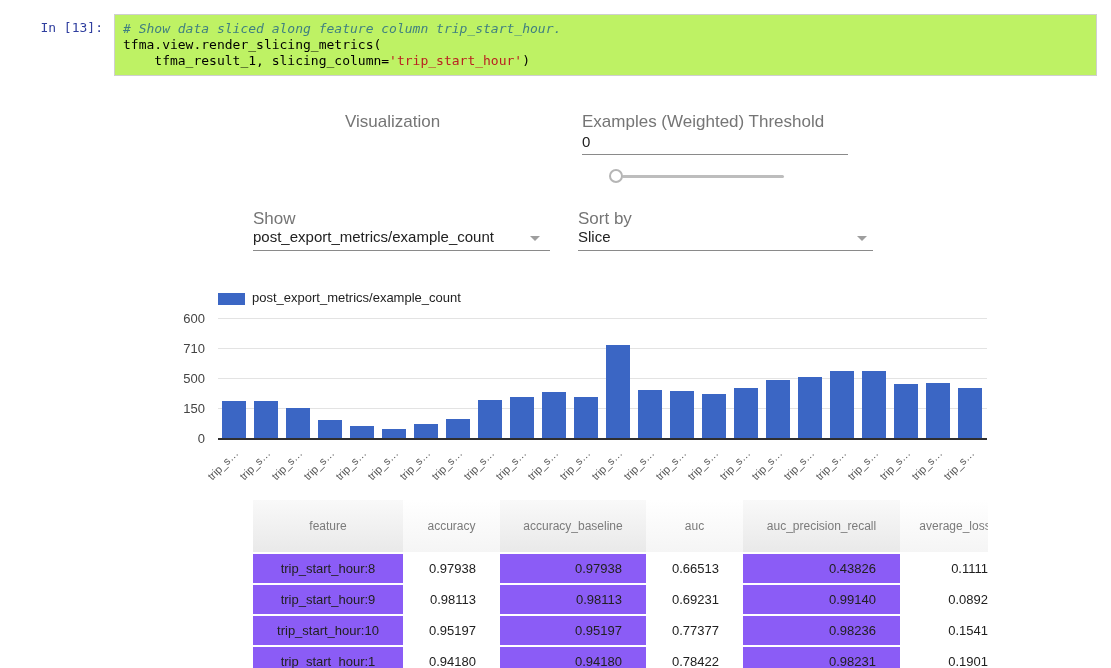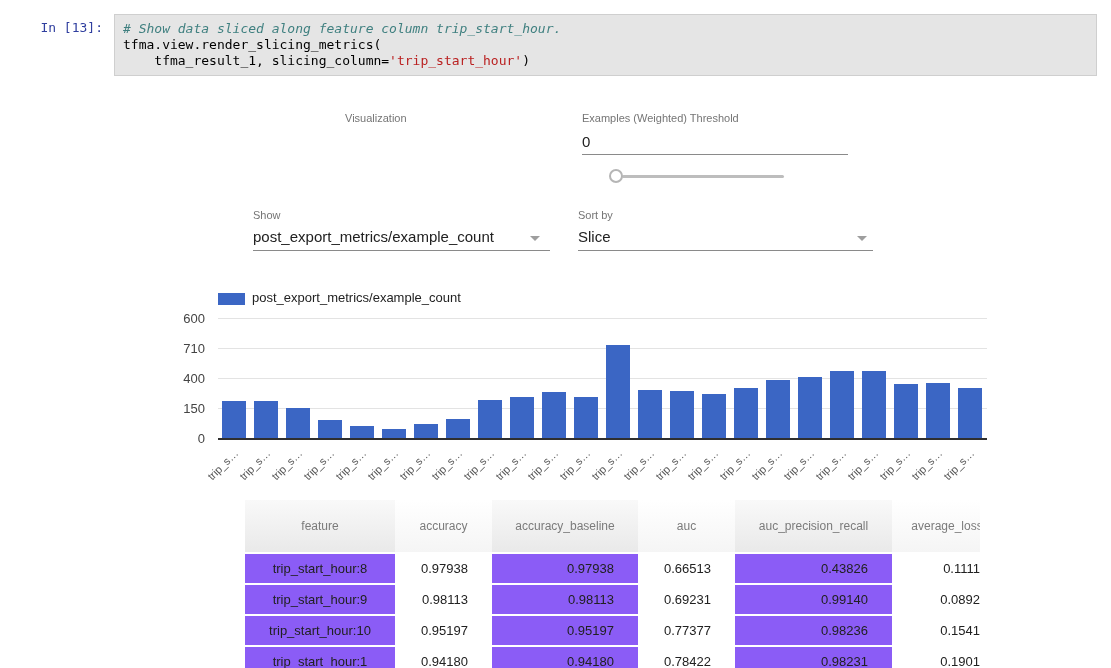--- a/index.html
+++ b/index.html
@@ -3,28 +3,28 @@
 <meta charset="utf-8">
 <style>
   html,body{margin:0;padding:0;background:#fff;}
   .page{position:relative;width:1111px;height:668px;background:#fff;overflow:hidden;
         font-family:"Liberation Sans",sans-serif;}
 
   
   .prompt{position:absolute;left:0;top:20px;width:103px;text-align:right;
           font-family:"DejaVu Sans Mono",monospace;font-size:13px;color:#303f9f;}
   .code-box{position:absolute;left:114px;top:14px;width:965px;height:48px;
-            background:#e5e5e5;border:1px solid #cfcfcf;padding:6px 8px;
+            background:#bef264;border:1px solid #cfcfcf;padding:6px 8px;
             font-family:"DejaVu Sans Mono",monospace;font-size:13px;line-height:16px;color:#000;}
   .code-line{white-space:pre;}
   .comment{color:#408080;font-style:italic;}
   .str{color:#ba2121;}
 
   
-  .w-label{position:absolute;font-size:11px;color:#757575;white-space:nowrap;text-align:center;}
+  .w-label{position:absolute;font-size:17px;color:#757575;white-space:nowrap;text-align:center;}
   .w-select{position:absolute;height:23px;border-bottom:1px solid #8a8a8a;cursor:pointer;}
   .w-select .val{position:absolute;left:0;top:1px;font-size:15px;color:#212121;white-space:nowrap;}
   .caret{position:absolute;top:9px;width:0;height:0;
          border-left:5px solid transparent;border-right:5px solid transparent;
          border-top:5px solid #9e9e9e;}
   .thr-input{position:absolute;border:0;border-bottom:1px solid #8a8a8a;background:transparent;
              font-family:"Liberation Sans",sans-serif;font-size:15px;color:#212121;
              padding:0 0 3px 0;height:20px;outline:none;}
   .slider{position:absolute;left:609px;top:169px;width:176px;height:16px;}
   .slider .track{position:absolute;left:13px;top:6px;width:162px;height:3px;background:#bdbdbd;border-radius:2px;}
@@ -39,21 +39,21 @@
   .gridline{position:absolute;left:0;right:0;height:1px;background:#e3e3e3;}
   .bar{position:absolute;bottom:0;width:24px;}
   .ylabels{position:absolute;left:0;top:0;width:30px;height:160px;}
   .ylab{position:absolute;left:0;width:30px;text-align:right;font-size:13px;color:#444;}
   .xlabels{position:absolute;left:0;top:0;}
   .xlab-anchor{position:absolute;top:157px;width:0;height:0;}
   .xlab{position:absolute;right:2px;top:0;transform:rotate(-45deg);transform-origin:100% 0;
         font-size:11px;color:#555;white-space:nowrap;}
 
   
-  .tablewrap{position:absolute;left:245px;top:500px;width:735px;height:168px;overflow:hidden;}
+  .tablewrap{position:absolute;left:253px;top:500px;width:735px;height:168px;overflow:hidden;}
   .mtable{border-collapse:separate;border-spacing:0;table-layout:fixed;width:757px;}
   .mtable th{height:50px;font-weight:normal;font-size:12px;color:#7b7b7b;text-align:center;
              border-bottom:2px solid #fff;overflow:hidden;white-space:nowrap;cursor:pointer;}
   .mtable th.shade{background:linear-gradient(180deg,#f9f9f9,#e9e9e9);}
   .mtable th.plain{background:linear-gradient(180deg,#ffffff,#f5f5f5);}
   .mtable td{height:27px;font-size:13px;color:#212121;border-bottom:2px solid #fff;
              overflow:hidden;white-space:nowrap;}
   .mtable td.shade{background:#8b5cf6;}
   .mtable td.plain{background:#fff;}
   .mtable td.feature{text-align:center;}
@@ -93,21 +93,21 @@
     <span class="val">Slice</span>
     <span class="caret" style="right:6px;"></span>
   </div>
 
   <div class="chart">
     <div class="legend-swatch" style="background: rgb(59, 102, 196);"></div>
     <div class="legend-label">post_export_metrics/example_count</div>
     <div class="ylabels">
         <div class="ylab" style="top: 21px;">600</div>
         <div class="ylab" style="top: 51px;">710</div>
-        <div class="ylab" style="top: 81px;">400</div>
+        <div class="ylab" style="top: 81px;">500</div>
         <div class="ylab" style="top: 111px;">150</div>
         <div class="ylab" style="top: 141px;">0</div>
       </div>
     <div class="plot">
         <div class="gridline" style="top: 0px;"></div>
         <div class="gridline" style="top: 30px;"></div>
         <div class="gridline" style="top: 60px;"></div>
         <div class="gridline" style="top: 90px;"></div>
         <div class="bar" style="left: 4px; height: 37px; background: rgb(59, 102, 196);"></div>
         <div class="bar" style="left: 36px; height: 37px; background: rgb(59, 102, 196);"></div>

